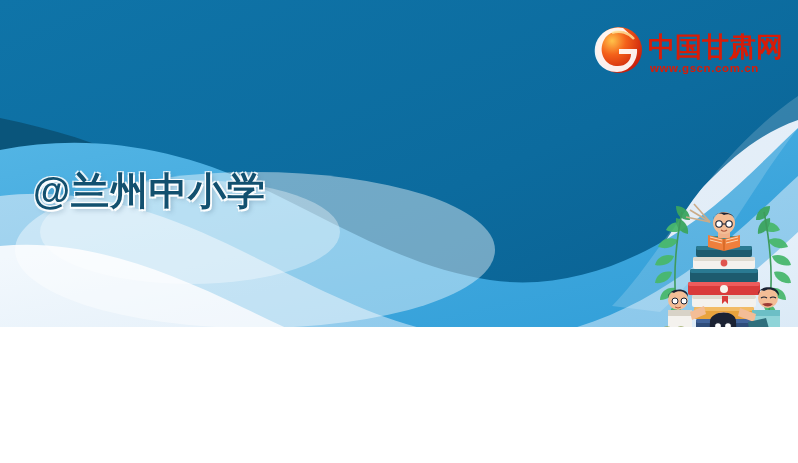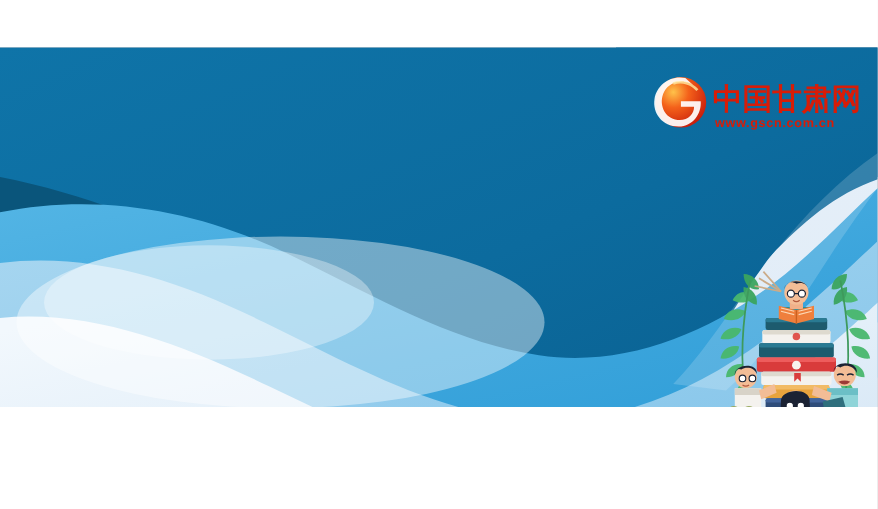--- a/index.html
+++ b/index.html
@@ -9,22 +9,21 @@
   }
   body {
     font-family: "Liberation Sans", "DejaVu Sans", sans-serif;
   }
 
   #poster {
     position: relative;
     width: 798px;
     height: 327px;
     overflow: hidden;
-    background: #a3a3a3;
-    margin-top: 43px;
+    background: #e5e5e5;
   }
 
   
   #bg-waves {
     position: absolute;
     left: 0; top: 0;
     width: 798px;
     height: 463px;
     display: block;
   }
@@ -192,20 +191,21 @@
       <path d="M41,15 C34,7 18,7 12,18 C6,29 12,43 24,44 C33,45 39,39 39,32 L27,32 L27,27 L45,27
                C46,38 38,50 25,50 C10,50 1,38 3,25 C5,12 18,3 31,6 Z" fill="#ffffff" opacity="0.92"></path>
       <path d="M20,11 C28,8 37,11 42,17" stroke="#ffe9a0" stroke-width="2.4" fill="none" opacity="0.8"></path>
 
       <text x="56" y="34" font-family="'DejaVu Sans','Liberation Sans',sans-serif" font-size="27" font-weight="bold" fill="#d81c07">中国甘肃网</text>
 
       <text x="58" y="50" font-family="'Liberation Sans',sans-serif" font-size="11.5" font-weight="bold" letter-spacing="0.6" fill="#d81c07">www.gscn.com.cn</text>
     </svg>
   </div>
 
+  <div id="kicker">@兰州中小学</div>
 
 
   <div id="illustration">
     <svg viewBox="0 0 150 188" xmlns="http://www.w3.org/2000/svg">
 
       <g fill="#49b86d">
         <g opacity="0.95">
           <path d="M38,36 C30,30 22,32 18,40 C26,44 34,42 38,36 Z"></path>
           <path d="M30,50 C21,46 13,49 10,57 C19,60 27,57 30,50 Z"></path>
           <path d="M26,66 C17,63 9,67 7,75 C16,77 24,73 26,66 Z"></path>

